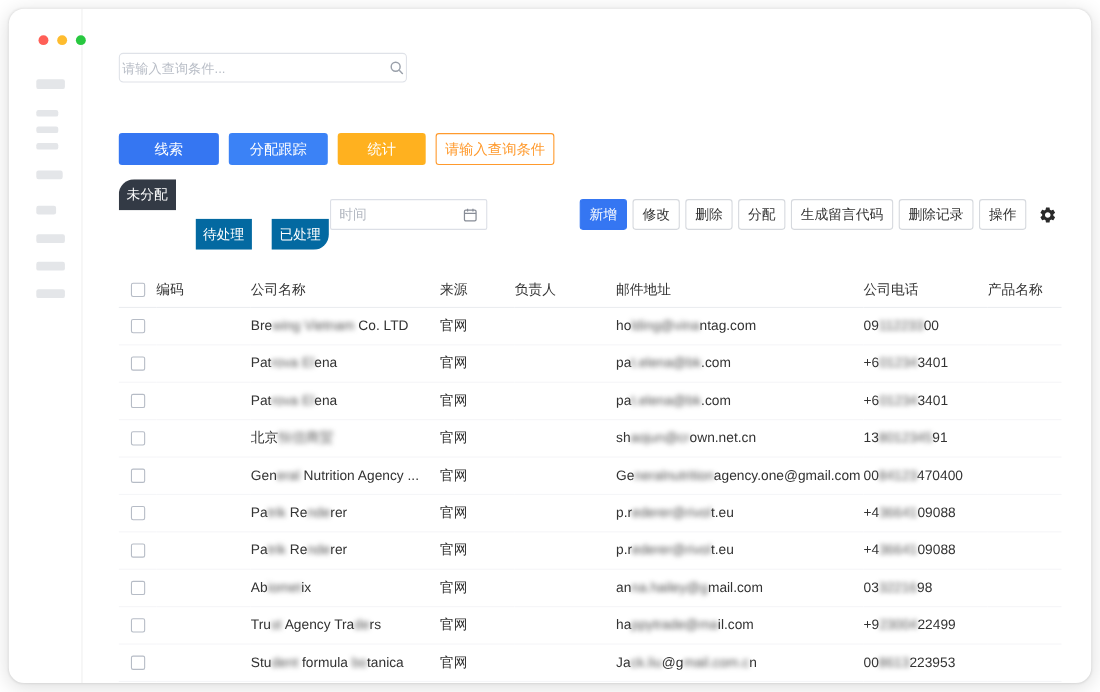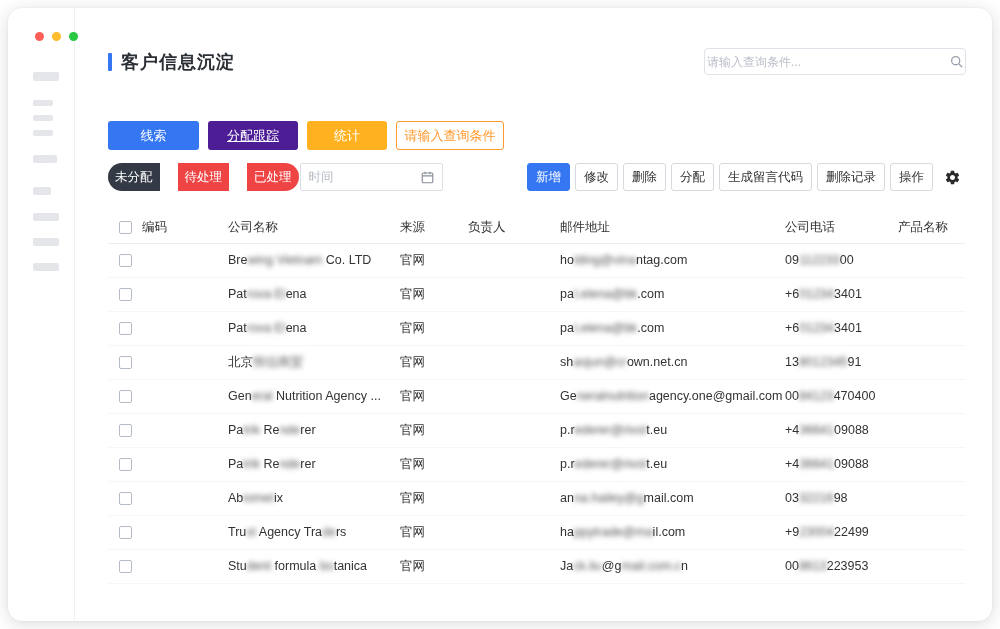--- a/index.html
+++ b/index.html
@@ -32,30 +32,30 @@
                 display:flex; align-items:center; padding:0 2px; gap:6px; background:#fff; }
   .search-box input { border:none; outline:none; flex:1; font-size:12px; color:#333;
                       font-family:inherit; background:transparent; }
   .search-box input::placeholder { color:#b9bec7; }
 
   .nav-row { display:flex; gap:9px; margin-top:23px; }
   .nav-btn { height:29px; border:none; border-radius:3px; color:#fff; font-size:13px;
              display:flex; align-items:center; justify-content:center; cursor:pointer;
              font-family:inherit; white-space:nowrap;margin-top:23px; }
   .nav-btn.blue { background:#3576f2; min-width:91px; }
-  .nav-btn.green { background:#4c1d95; min-width:90px;text-decoration:underline; }
+  .nav-btn.green { background:#3b82f6; min-width:90px; }
   .nav-btn.amber { background:#ffb11f; min-width:80px; }
   .nav-btn.orange-outline { background:#fff; border:1px solid #ff9a2d; color:#ff9a2d; min-width:108px; }
 
   .toolbar { display:flex; align-items:center; margin-top:13px; }
   .segmented { display:flex; border-radius:14px; overflow:hidden; gap:18px; }
   .seg { height:28px; padding:0 7px; font-size:12.5px; color:#fff; display:flex;
          align-items:center; border:none; cursor:pointer; font-family:inherit; white-space:nowrap; }
   .seg.dark { background:#333a45; }
-  .seg.blue { background:#ef4444; }
+  .seg.blue { background:#0369a1;margin-top:36px; }
 
   .date-input { width:143px; height:28px; border:1px solid #dcdfe6; border-radius:2px;
                 background:#fff; display:flex; align-items:center; justify-content:space-between;
                 padding:0 8px; margin-left:1px; cursor:pointer; }
   .date-input .ph { font-size:12.5px; color:#b4b9c2; }
 
   .actions { margin-left:auto; display:flex; gap:5px; align-items:center; }
   .act-btn { height:28px; padding:0 8px; background:#fff; border:1px solid #d6d9de;
              border-radius:3px; font-size:12.5px; color:#333; cursor:pointer;
              font-family:inherit; white-space:nowrap; }
@@ -92,24 +92,20 @@
     <div class="sbar" style="width:24px;height:8px;margin-top:19px;"></div>
     <div class="sbar" style="width:18px;height:8px;margin-top:24px;"></div>
     <div class="sbar" style="width:26px;height:8px;margin-top:18px;"></div>
     <div class="sbar" style="width:26px;height:8px;margin-top:17px;"></div>
     <div class="sbar" style="width:26px;height:8px;margin-top:17px;"></div>
   </aside>
 
   <main class="main">
 
     <div class="header-row">
-      <div class="title-wrap">
-        <span class="accent"></span>
-        <h1>客户信息沉淀</h1>
-      </div>
       <div class="search-box">
         <input type="text" placeholder="请输入查询条件..." style="">
         <span style="display:flex;">
           <svg width="13" height="13" viewBox="0 0 16 16">
             <circle cx="7" cy="7" r="5" fill="none" stroke="#9aa0aa" stroke-width="1.6"></circle>
             <line x1="11" y1="11" x2="15" y2="15" stroke="#9aa0aa" stroke-width="1.6"></line>
           </svg>
         </span>
       </div>
     </div>

